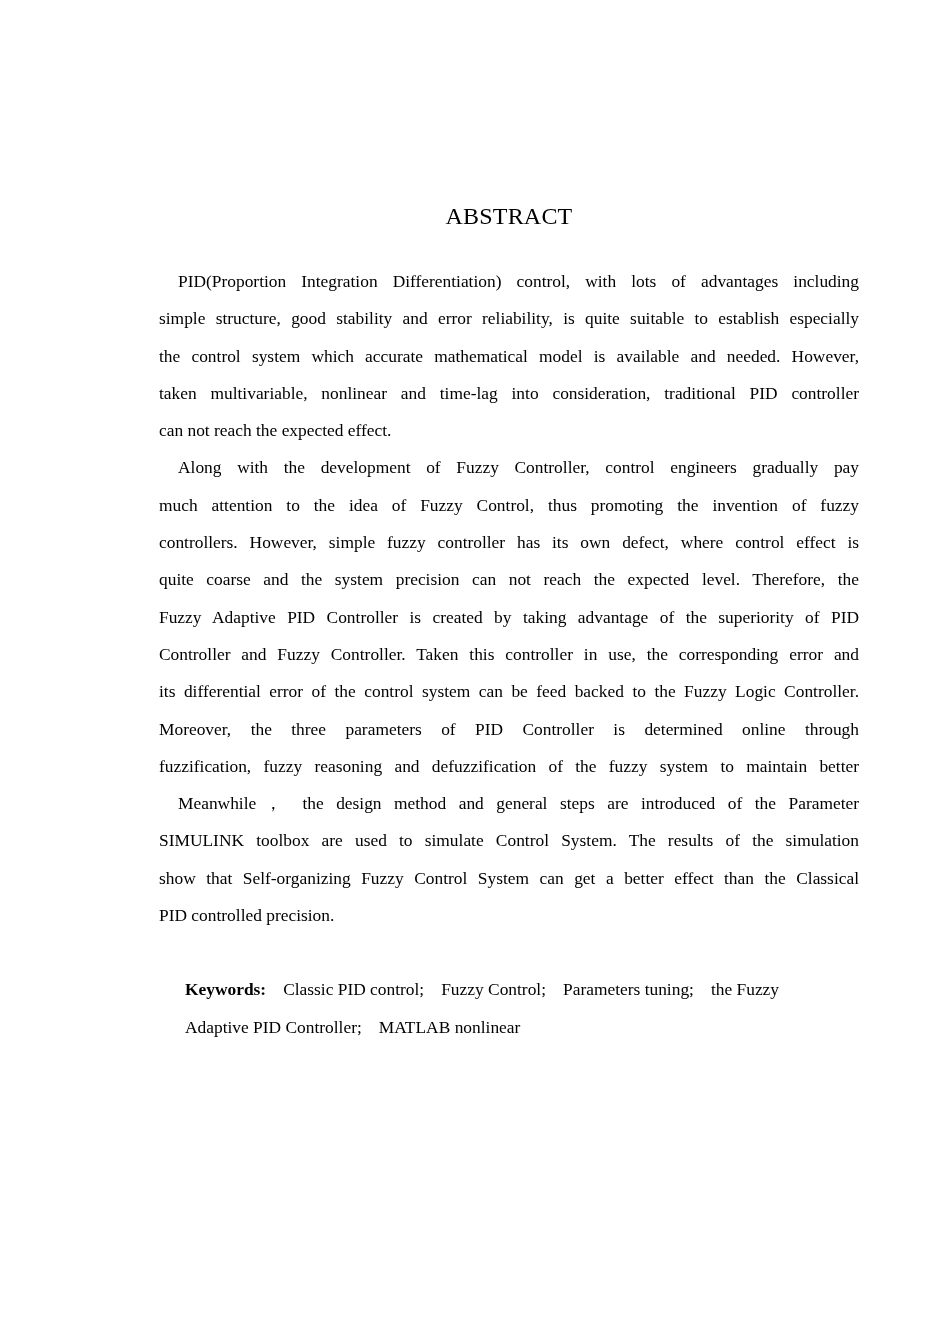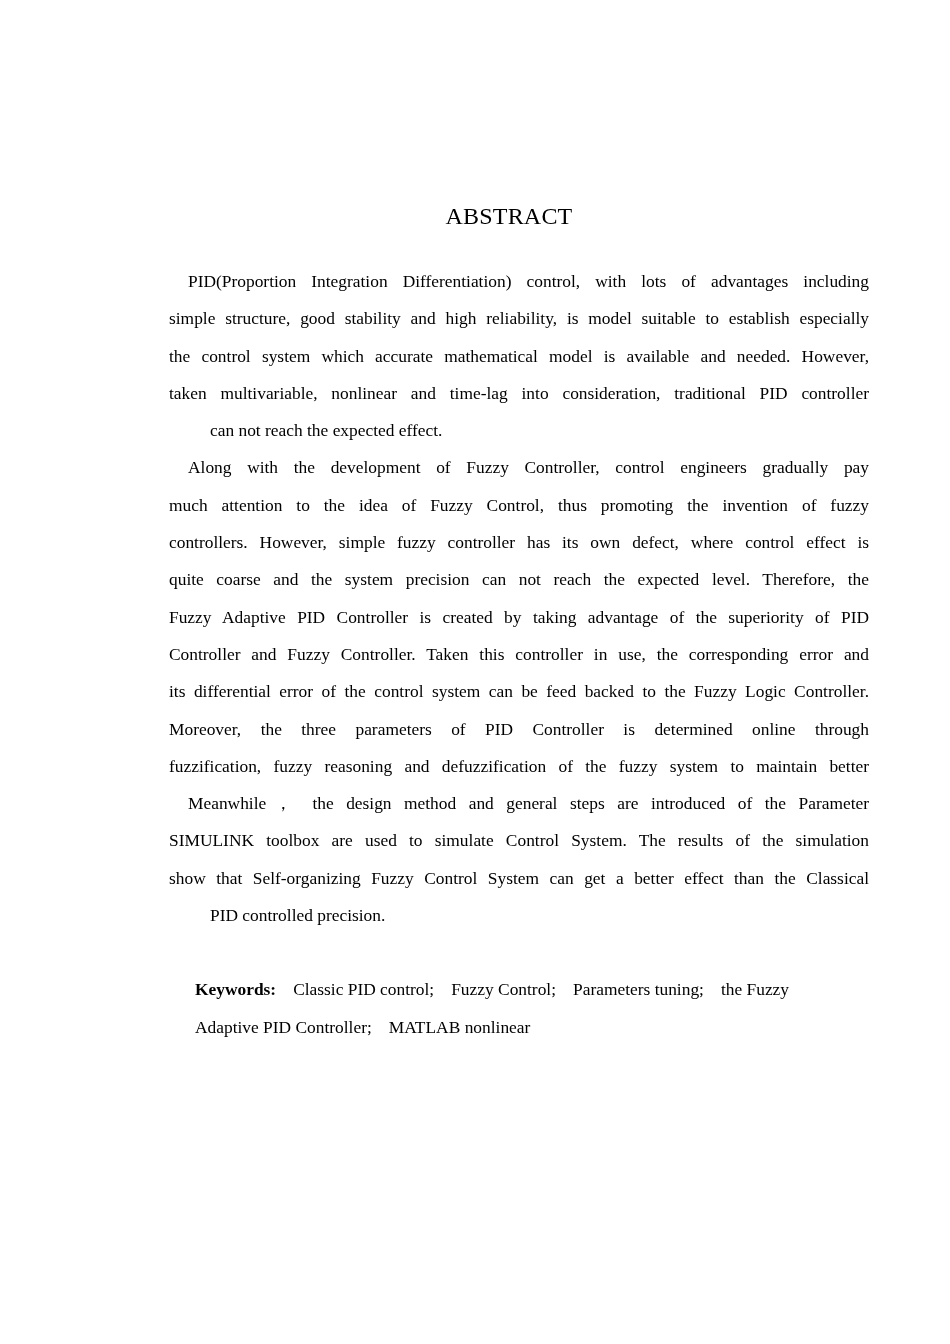--- a/index.html
+++ b/index.html
@@ -1,40 +1,40 @@
 <!DOCTYPE html>
 <html><head>
 <meta charset="utf-8">
 <style>
   html, body { margin: 0; padding: 0; background: #ffffff; }
   body { width: 950px; height: 1344px; position: relative; overflow: hidden;
          font-family: "Liberation Serif", "DejaVu Serif", serif; color: #000; }
   .title { position: absolute; top: 203px; left: 0; width: 1018px; text-align: center;
            font-size: 24px; letter-spacing: 0.2px; }
-  .body { position: absolute; left: 169px; width: 700px; top: 263px; }
+  .body { position: absolute; left: 159px; width: 700px; top: 263px; }
   .line { height: 37.3px; line-height: 37.3px; font-size: 17.4px; white-space: nowrap;
           text-align: justify; text-align-last: justify; }
-  .line.last { text-align-last: left; margin-left: 41px; }
+  .line.last { text-align-last: left; }
   .line.indent { padding-left: 19px; }
   .gap { height: 37px; }
   .kw-label { font-weight: bold; }
   .kw-line { text-align: left; text-align-last: left; word-spacing: 0; margin-left: 26px; }
   .kw-line span.sep { display: inline-block; width: 17px; }
 </style>
 </head>
 <body>
 
 <div>
   <div class="title">ABSTRACT</div>
 
   <div class="body">
 
     <div>
       <div class="line indent">PID(Proportion Integration Differentiation) control, with lots of advantages including</div>
-      <div class="line">simple structure, good stability and high reliability, is model suitable to establish especially</div>
+      <div class="line">simple structure, good stability and error reliability, is quite suitable to establish especially</div>
       <div class="line">the control system which accurate mathematical model is available and needed. However,</div>
       <div class="line">taken multivariable, nonlinear and time-lag into consideration, traditional PID controller</div>
       <div class="line last">can not reach the expected effect.</div>
     </div>
 
     <div>
       <div class="line indent">Along with the development of Fuzzy Controller, control engineers gradually pay</div>
       <div class="line">much attention to the idea of Fuzzy Control, thus promoting the invention of fuzzy</div>
       <div class="line">controllers. However, simple fuzzy controller has its own defect, where control effect is</div>
       <div class="line">quite coarse and the system precision can not reach the expected level. Therefore, the</div>

